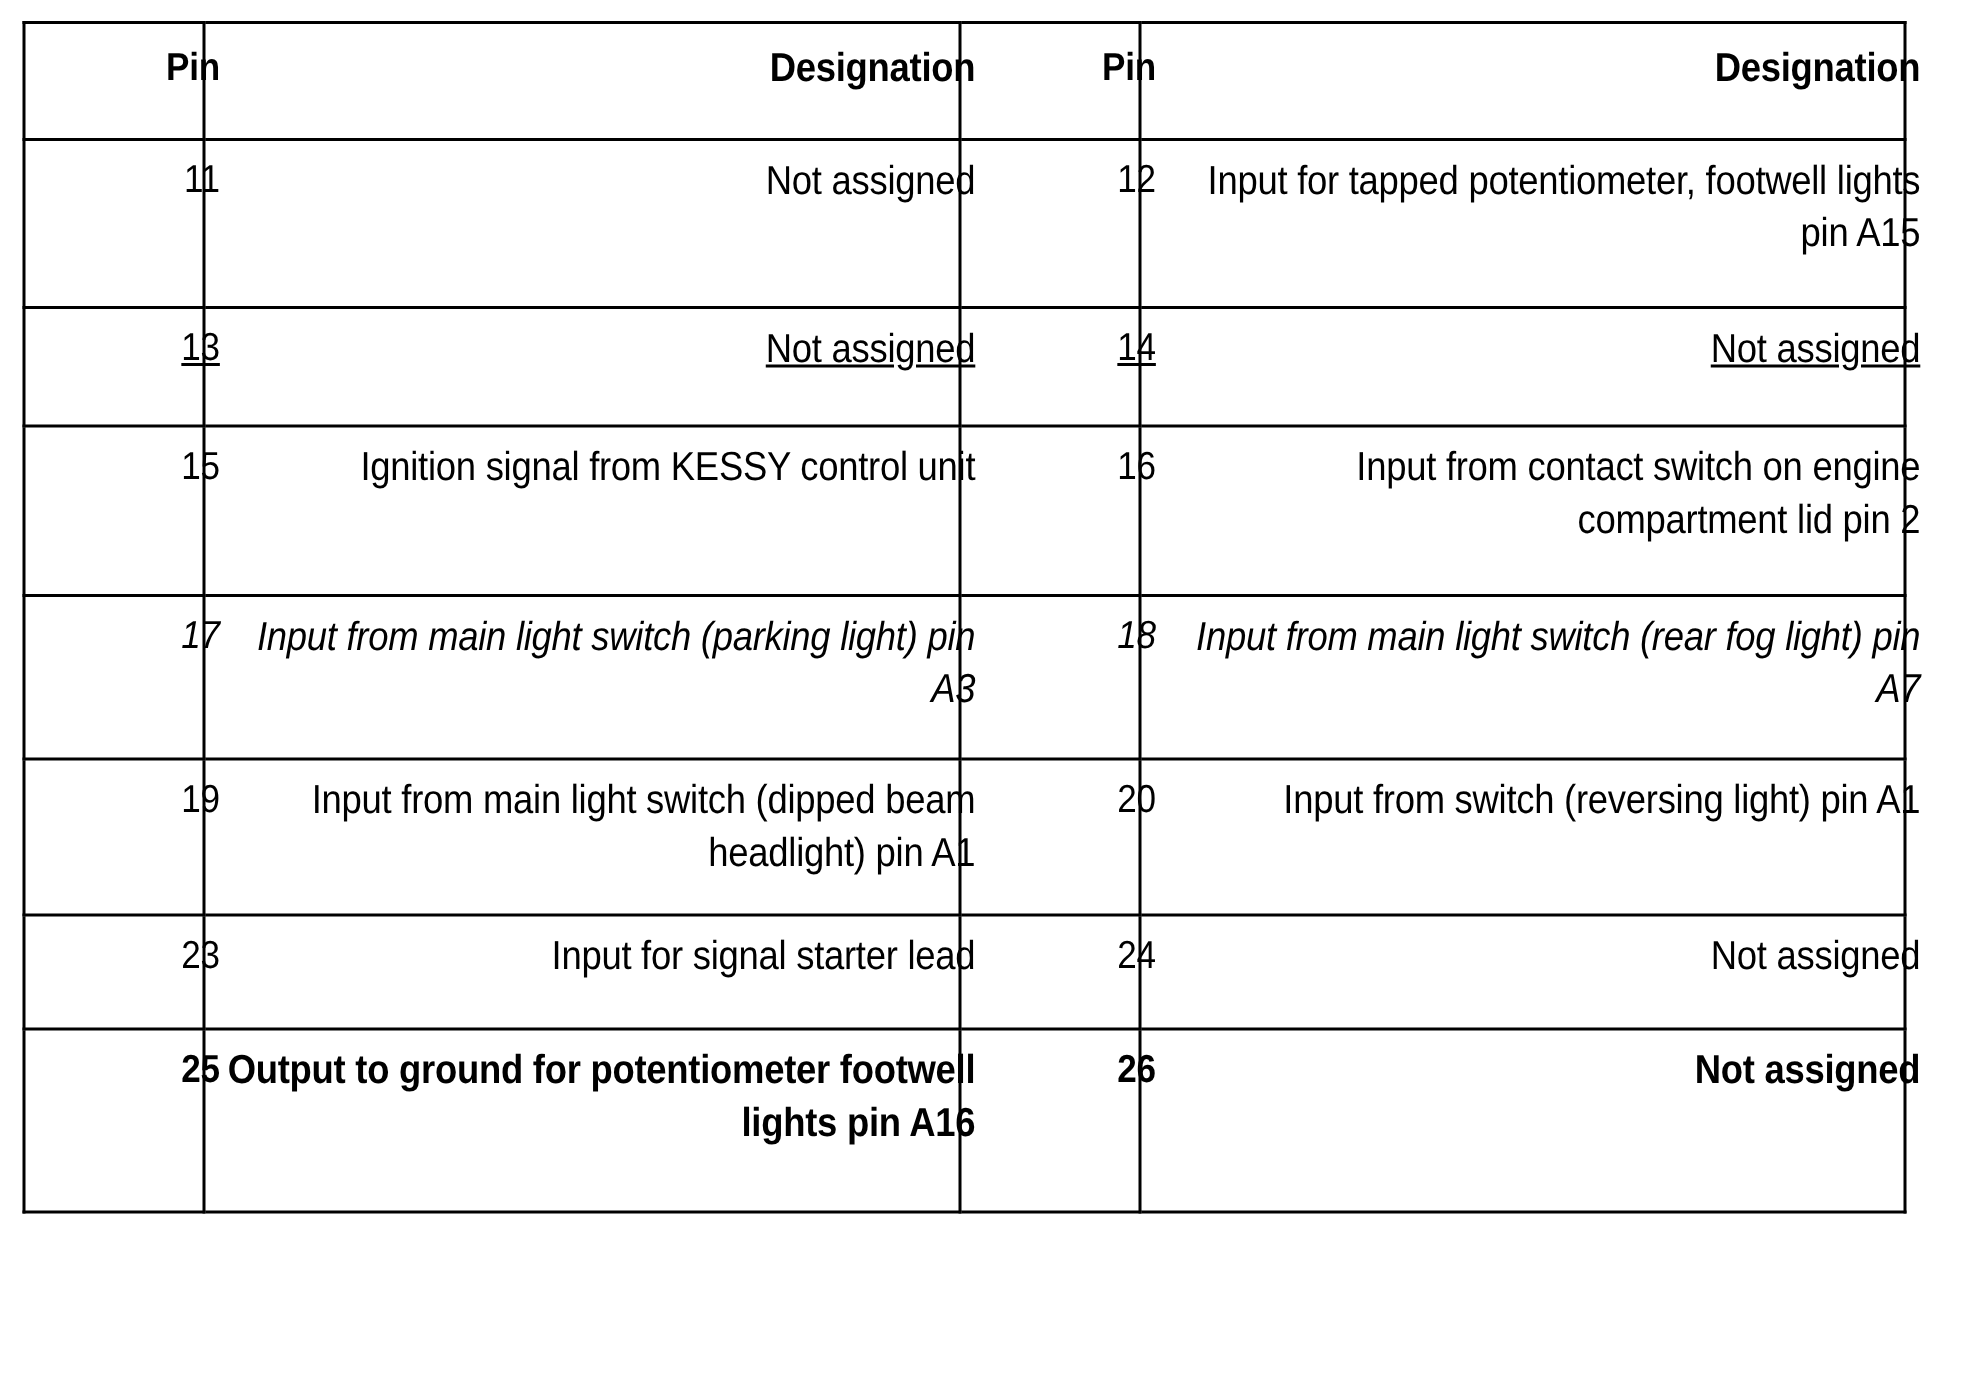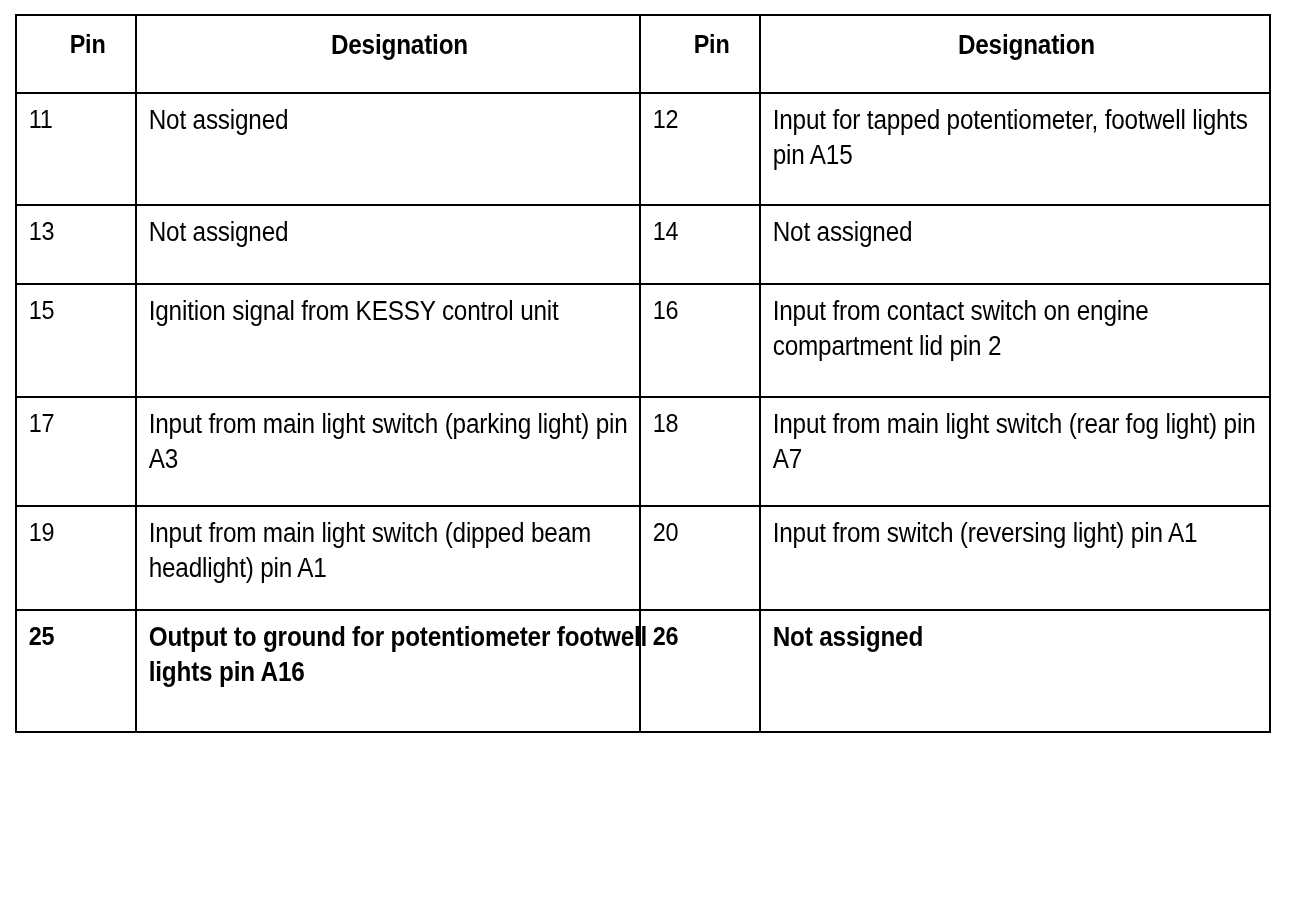--- a/index.html
+++ b/index.html
@@ -33,20 +33,21 @@
     table-layout: fixed;
     background: #ffffff;
   }
 
   #pin-table td,
   #pin-table th {
     border: 2px solid #000000;
     vertical-align: top;
     padding: 0;
     background: #ffffff;
+    text-align: right;
   }
 
   
   col.c-pin-a   { width: 120px; }
   col.c-des-a   { width: 504px; }
   col.c-pin-b   { width: 120px; }
   col.c-des-b   { width: 510px; }
 
   .cell-inner {
     padding: 9px 10px 4px 13px;
@@ -68,23 +69,23 @@
     border-bottom-width: 3px;
     height: 76px;            
   }
 
   tbody td {
     height: 0;
   }
 
   
   .row-h-110 td { height: 110px; }  
-  .row-h-77  td { height:  77px; }  
+  .row-h-77  td { height:  77px; text-decoration: underline; }  
   .row-h-111 td { height: 111px; }  
-  .row-h-107 td { height: 107px; }  
+  .row-h-107 td { height: 107px; font-style: italic; }  
   .row-h-102 td { height: 102px; margin-left: 15px; }  
   .row-h-106 td { height: 106px; }  
   .row-h-74  td { height:  74px; }  
   .row-h-120 td { height: 120px; font-weight: bold; }  
 
   .pin-cell .cell-inner {
     font-size: 26px;
   }
 
   .thick-top td { border-top-width: 3px; }
@@ -191,20 +192,34 @@
         </td>
         <td class="pin-cell">
           <div class="cell-inner">20</div>
         </td>
         <td>
           <div class="cell-inner">Input from switch (reversing light) pin A1</div>
         </td>
       </tr>
 
 
+      <tr class="row-h-74">
+        <td class="pin-cell">
+          <div class="cell-inner">23</div>
+        </td>
+        <td>
+          <div class="cell-inner">Input for signal starter lead</div>
+        </td>
+        <td class="pin-cell">
+          <div class="cell-inner">24</div>
+        </td>
+        <td>
+          <div class="cell-inner">Not assigned</div>
+        </td>
+      </tr>
 
       <tr class="row-h-120 thick-bottom">
         <td class="pin-cell">
           <div class="cell-inner">25</div>
         </td>
         <td>
           <div class="cell-inner">Output to ground for potentiometer footwell lights pin A16</div>
         </td>
         <td class="pin-cell">
           <div class="cell-inner">26</div>

